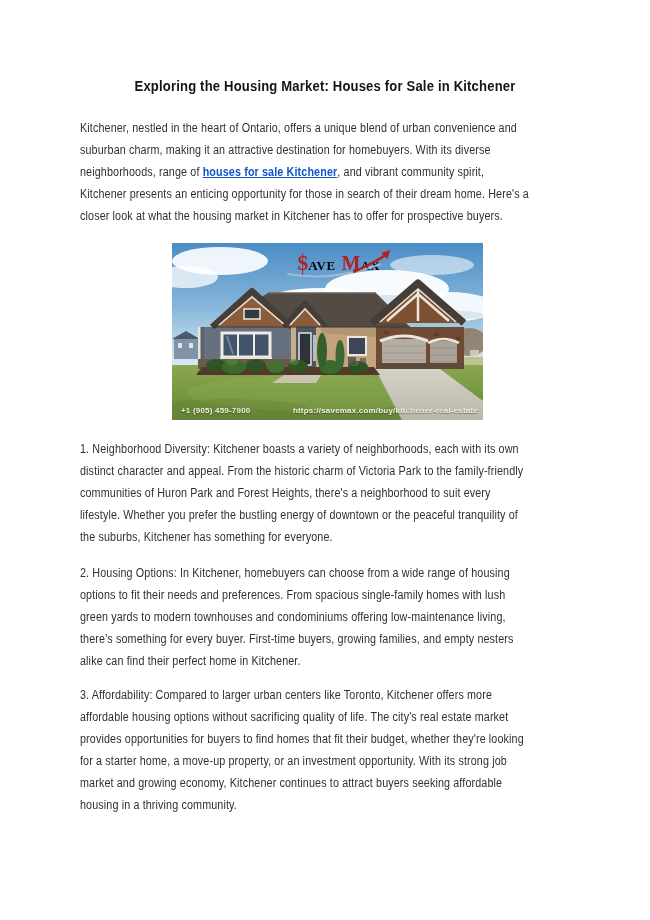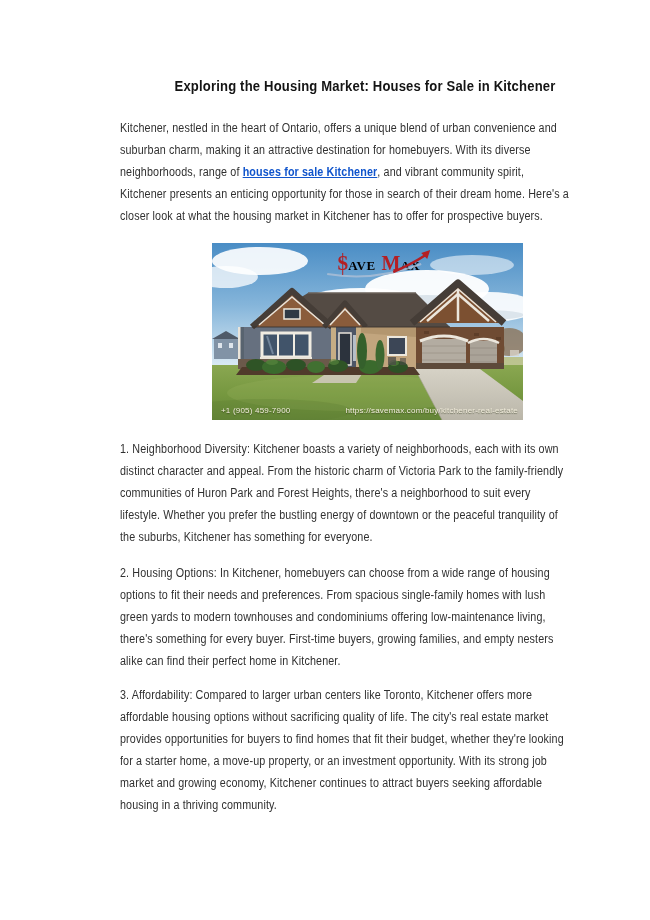--- a/index.html
+++ b/index.html
@@ -2,21 +2,20 @@
 <html><head>
 <meta charset="utf-8">
 <style>
   html,body{margin:0;padding:0;background:#ffffff;}
   .page{
     position:relative;
     width:537px;height:920px;
     background:#ffffff;
     font-family:"Liberation Sans", sans-serif;
     overflow:hidden;
-    margin-left:40px;
   }
   .title{
     position:absolute;top:76px;left:0;width:650px;
     text-align:center;
     font-size:14.5px;font-weight:bold;color:#141414;
     line-height:20px;letter-spacing:0.2px;
     transform:scaleX(0.90);transform-origin:50% 0;
     white-space:nowrap;
   }
   .para{
@@ -48,21 +47,21 @@
   }
   .brand .lg-s,.brand .lg-m{font-size:20px;color:#b41f24;position:relative;}
   .brand .lg-s::after{ 
     content:"";position:absolute;left:5px;top:1px;width:1.5px;height:22px;background:#b41f24;
   }
   .brand .lg-ave,.brand .lg-ax{font-size:13px;color:#000000;letter-spacing:0.5px;}
   .brand .lg-m{margin-left:6px;}
   .brand svg.flourish{position:absolute;left:0;top:0;width:140px;height:34px;overflow:visible;}
   .photo-caption{
     position:absolute;bottom:5px;
-    font-size:8px;font-weight:normal;color:#f3eedd;
+    font-size:8px;font-weight:bold;color:#f3eedd;
     letter-spacing:0.2px;
     text-shadow:0 1px 1px rgba(40,50,20,0.55);
     white-space:nowrap;
   }
   .photo-phone{left:9px;}
   .photo-url{right:5px;}
 </style>
 </head>
 <body>
 

